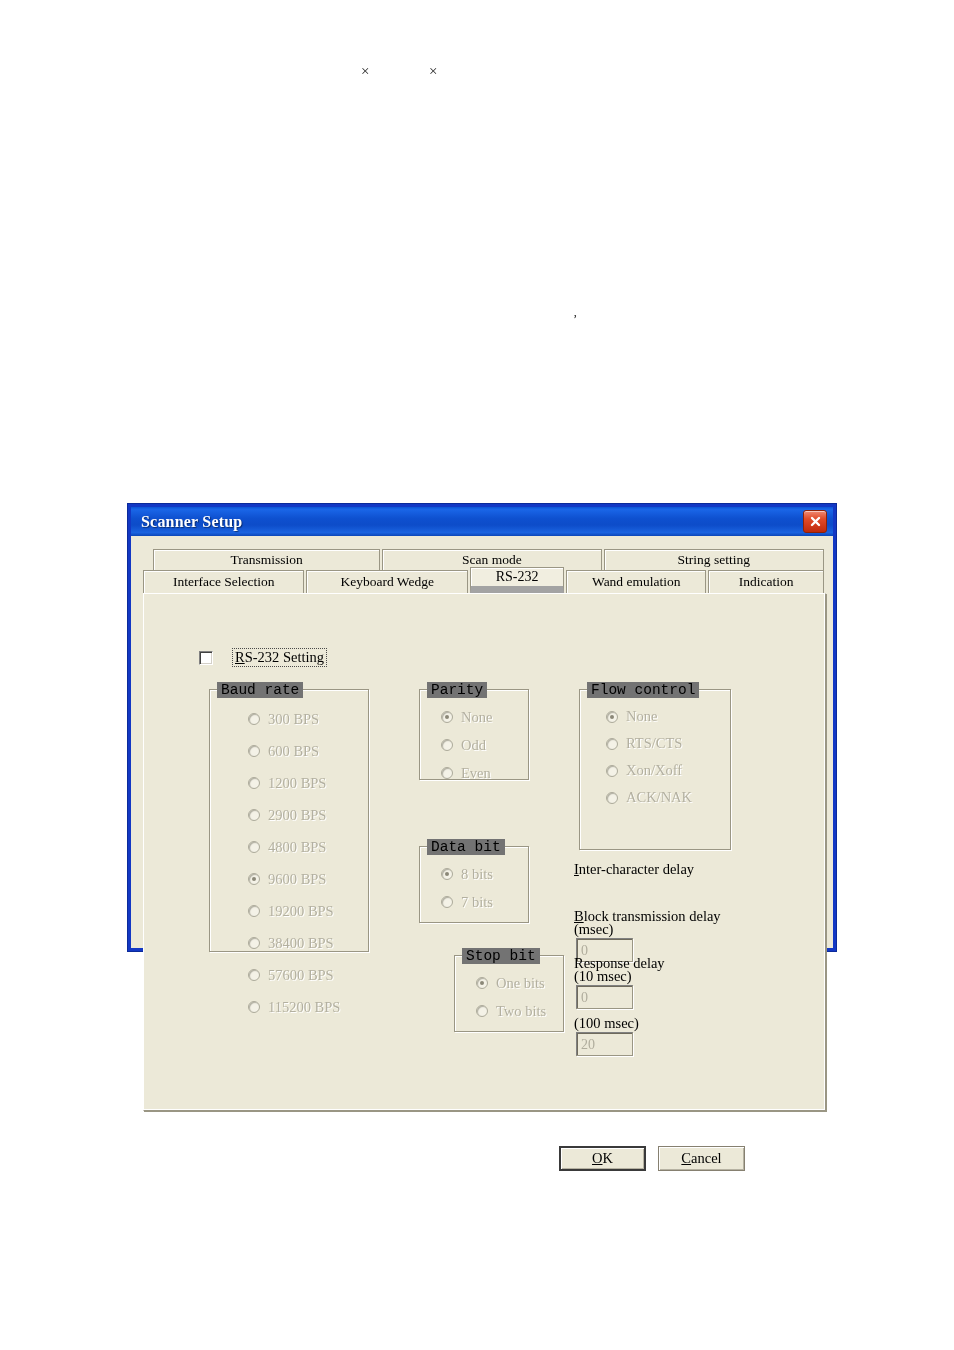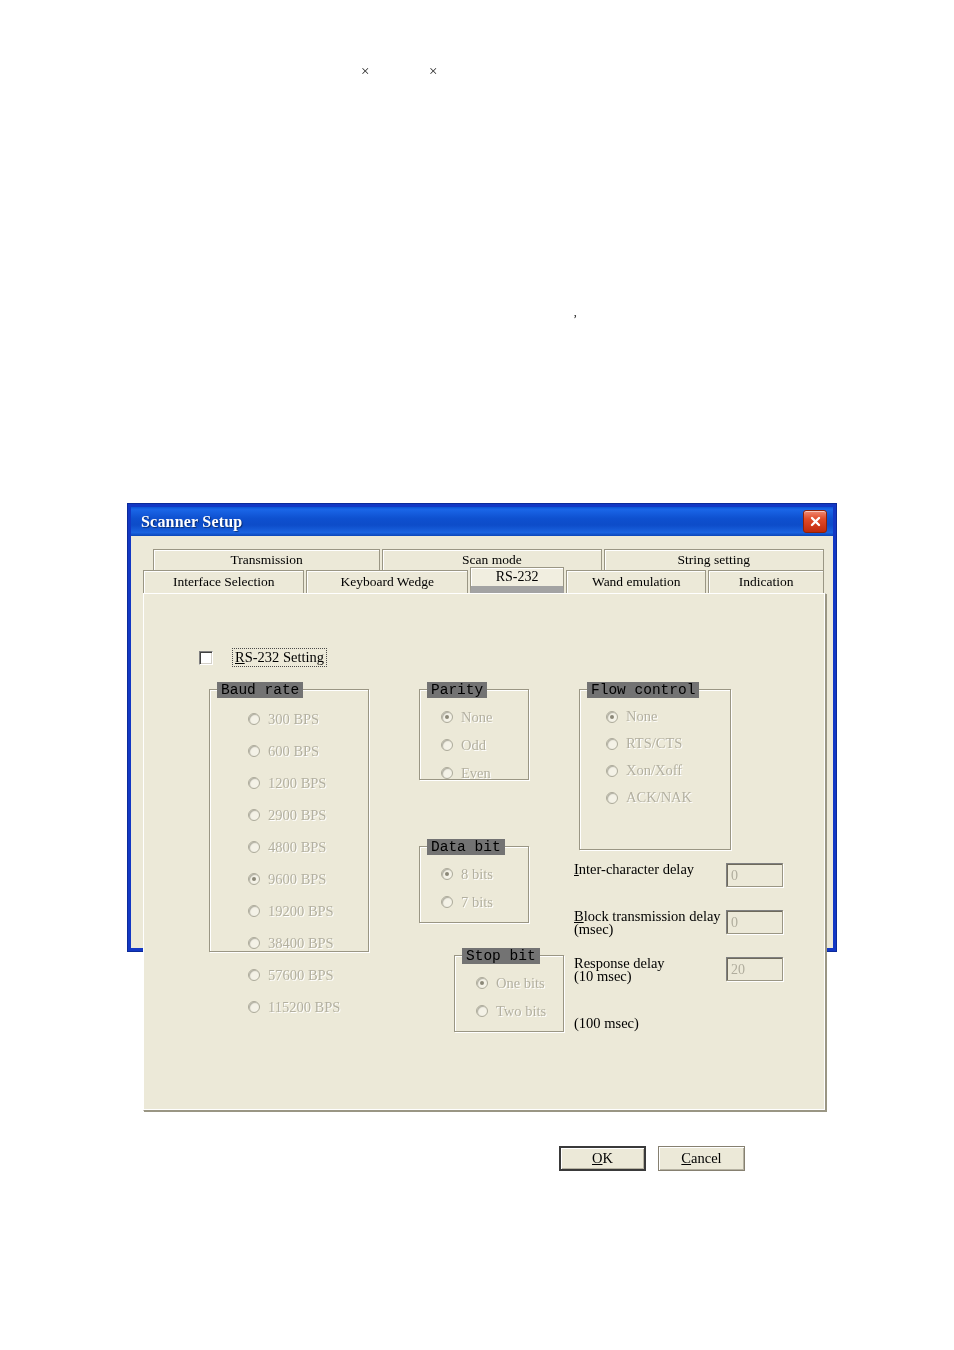--- a/index.html
+++ b/index.html
@@ -276,20 +276,21 @@
     color: #b3b0a0;
     text-shadow: 1px 1px 0 #ffffff;
     white-space: nowrap;
   }
 
   
   .delay-row {
     position: absolute;
     display: flex;
     align-items: flex-start;
+    flex-direction: column;
   }
   #delay-inter-character { left: 430px; top: 268px; }
   #delay-block-transmission { left: 430px; top: 315px; }
   #delay-response { left: 430px; top: 362px; }
 
   .delay-label {
     font-family: "Liberation Serif", serif;
     font-size: 14.5px;
     color: #000000;
     line-height: 1.05;

